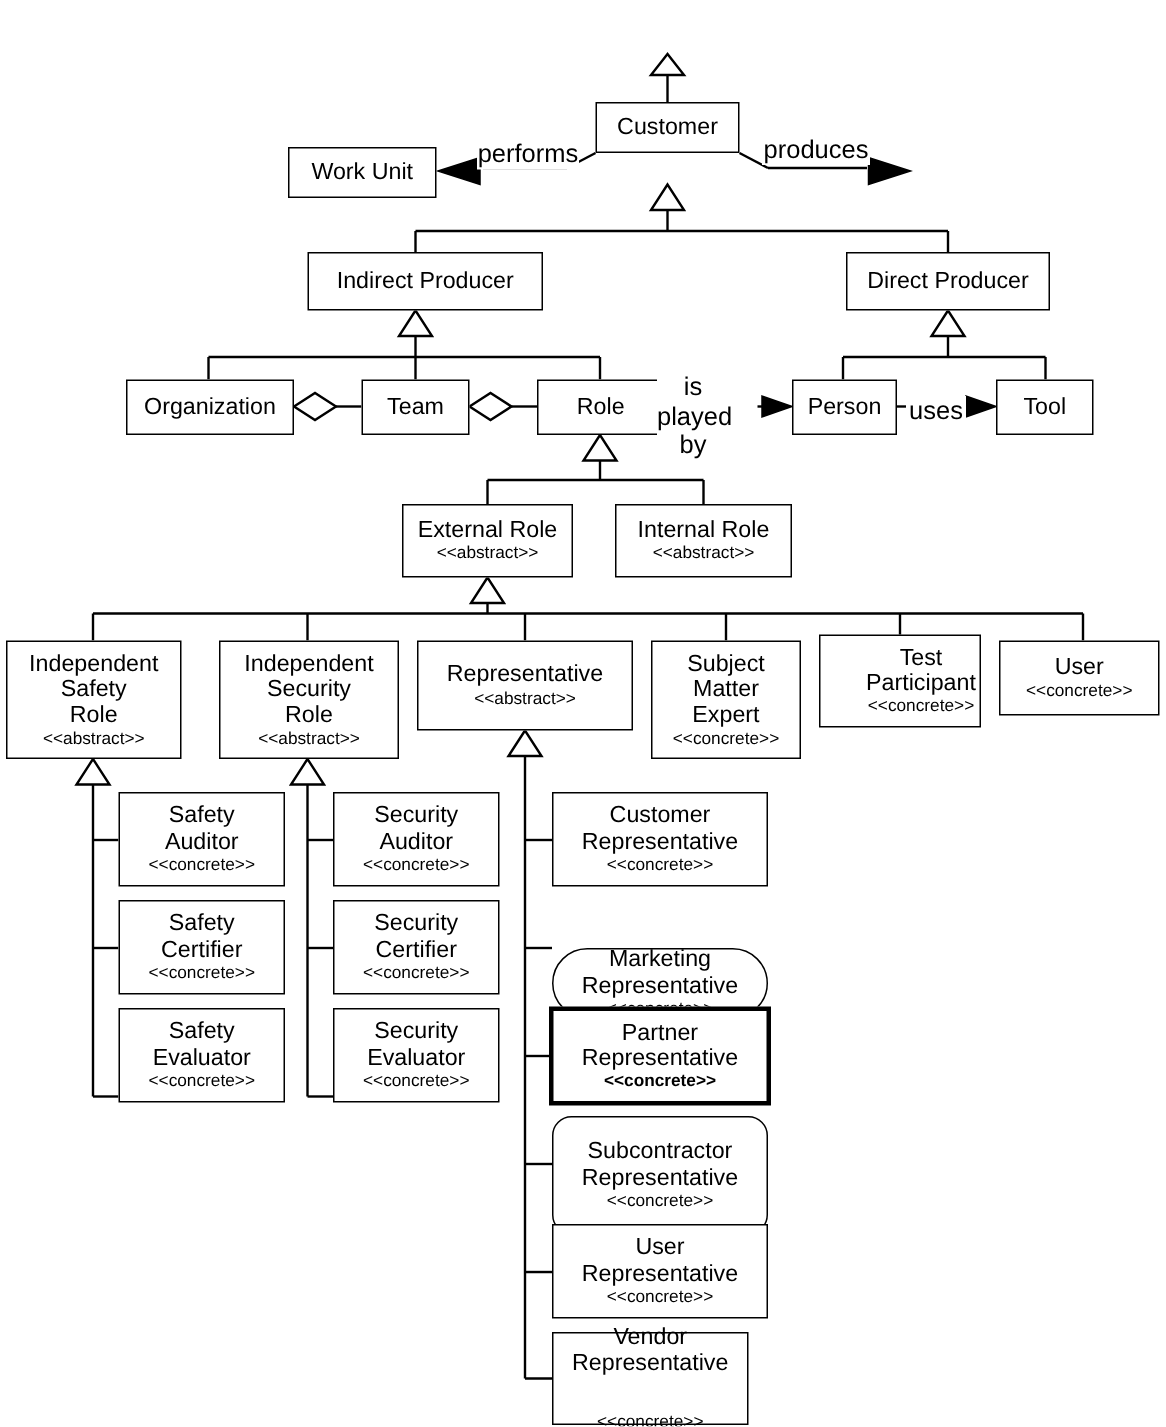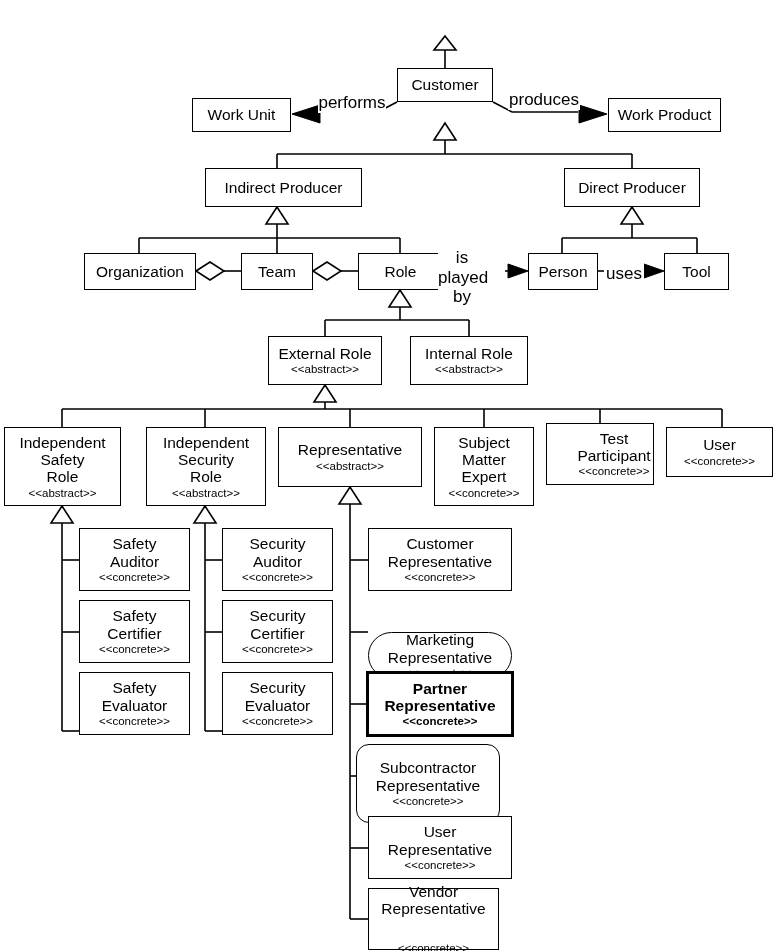--- a/index.html
+++ b/index.html
@@ -43,21 +43,21 @@
     white-space: pre-line;
   }
   .node .ster {
     font-size: 11.5px;
     margin-top: 1px;
   }
   .node.bold {
     border-width: 3.2px;
     font-weight: bold;
   }
-  .node.bold .nm { font-weight: bold; }
+  .node.bold .nm { font-weight: normal; }
   .node.bold .ster { font-weight: bold; }
   .edge-label {
     position: absolute;
     font-size: 17px;
     color: #000000;
     text-align: center;
     line-height: 1.15;
     white-space: pre-line;
     z-index: 3;
     background: #ffffff;
@@ -156,23 +156,20 @@
 
 
   <div class="node" style="left:397px; top:68px; width:96px; height:34px;">
     <div class="nm">Customer</div>
   </div>
 
   <div class="node" style="left:192px; top:98px; width:99px; height:34px;">
     <div class="nm">Work Unit</div>
   </div>
 
-  <div class="node" style="left:608px; top:98px; width:113px; height:34px;">
-    <div class="nm">Work Product</div>
-  </div>
 
   <div class="edge-label" style="left:318px; top:93px; width:68px;">performs</div>
 
   <div class="edge-label" style="left:508px; top:90px; width:72px;">produces</div>
 
   <div class="node" style="left:205px; top:168px; width:157px; height:39px;">
     <div class="nm">Indirect Producer</div>
   </div>
 
   <div class="node" style="left:564px; top:168px; width:136px; height:39px;">
@@ -299,21 +296,21 @@
 Representative</div>
     <div class="ster">&lt;&lt;concrete&gt;&gt;</div>
   </div>
 
   <div class="node bold" style="left:366px; top:671px; width:148px; height:66px;">
     <div class="nm">Partner
 Representative</div>
     <div class="ster">&lt;&lt;concrete&gt;&gt;</div>
   </div>
 
-  <div class="node" style="left:356px; top:744px; width:144px; height:79px;border-radius:13px;">
+  <div class="node" style="left:368px; top:744px; width:144px; height:79px;border-radius:13px;">
     <div class="nm">Subcontractor
 Representative</div>
     <div class="ster">&lt;&lt;concrete&gt;&gt;</div>
   </div>
 
   <div class="node" style="left:368px; top:816px; width:144px; height:63px;">
     <div class="nm">User
 Representative</div>
     <div class="ster">&lt;&lt;concrete&gt;&gt;</div>
   </div>

